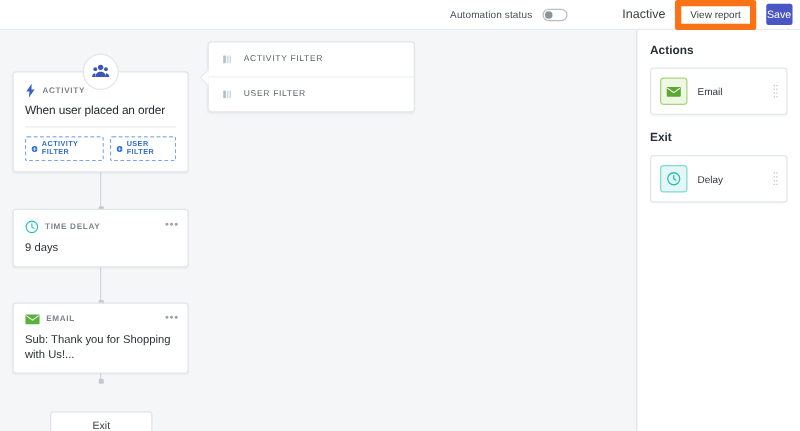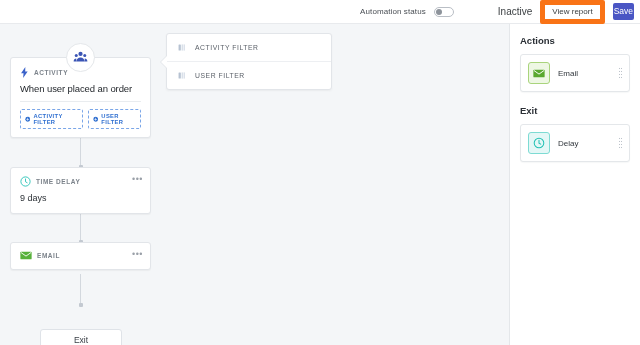--- a/index.html
+++ b/index.html
@@ -264,20 +264,21 @@
 
     <div class="step-card" style="top:218px;">
       <span class="dots">•••</span>
       <div class="card-head">
         <svg width="12" height="9" viewBox="0 0 20 14">
           <rect x="0.6" y="0.6" width="18.8" height="12.8" rx="1.4" fill="#58b13b"></rect>
           <path d="M1.6 2 10 8 18.4 2" fill="none" stroke="#ffffff" stroke-width="1.5"></path>
         </svg>
         <span class="card-kicker">EMAIL</span>
       </div>
+      <div class="step-body">Sub: Thank you for Shopping with Us!...</div>
     </div>
 
     <div class="exit-node">Exit</div>
   </div>
 
   <div class="sidebar">
     <div class="side-title">Actions</div>
     <div class="side-card">
       <div class="icon-box" style="background:#eef7e4;border:1px solid #a9d47c;">
         <svg width="12" height="9" viewBox="0 0 20 14">

